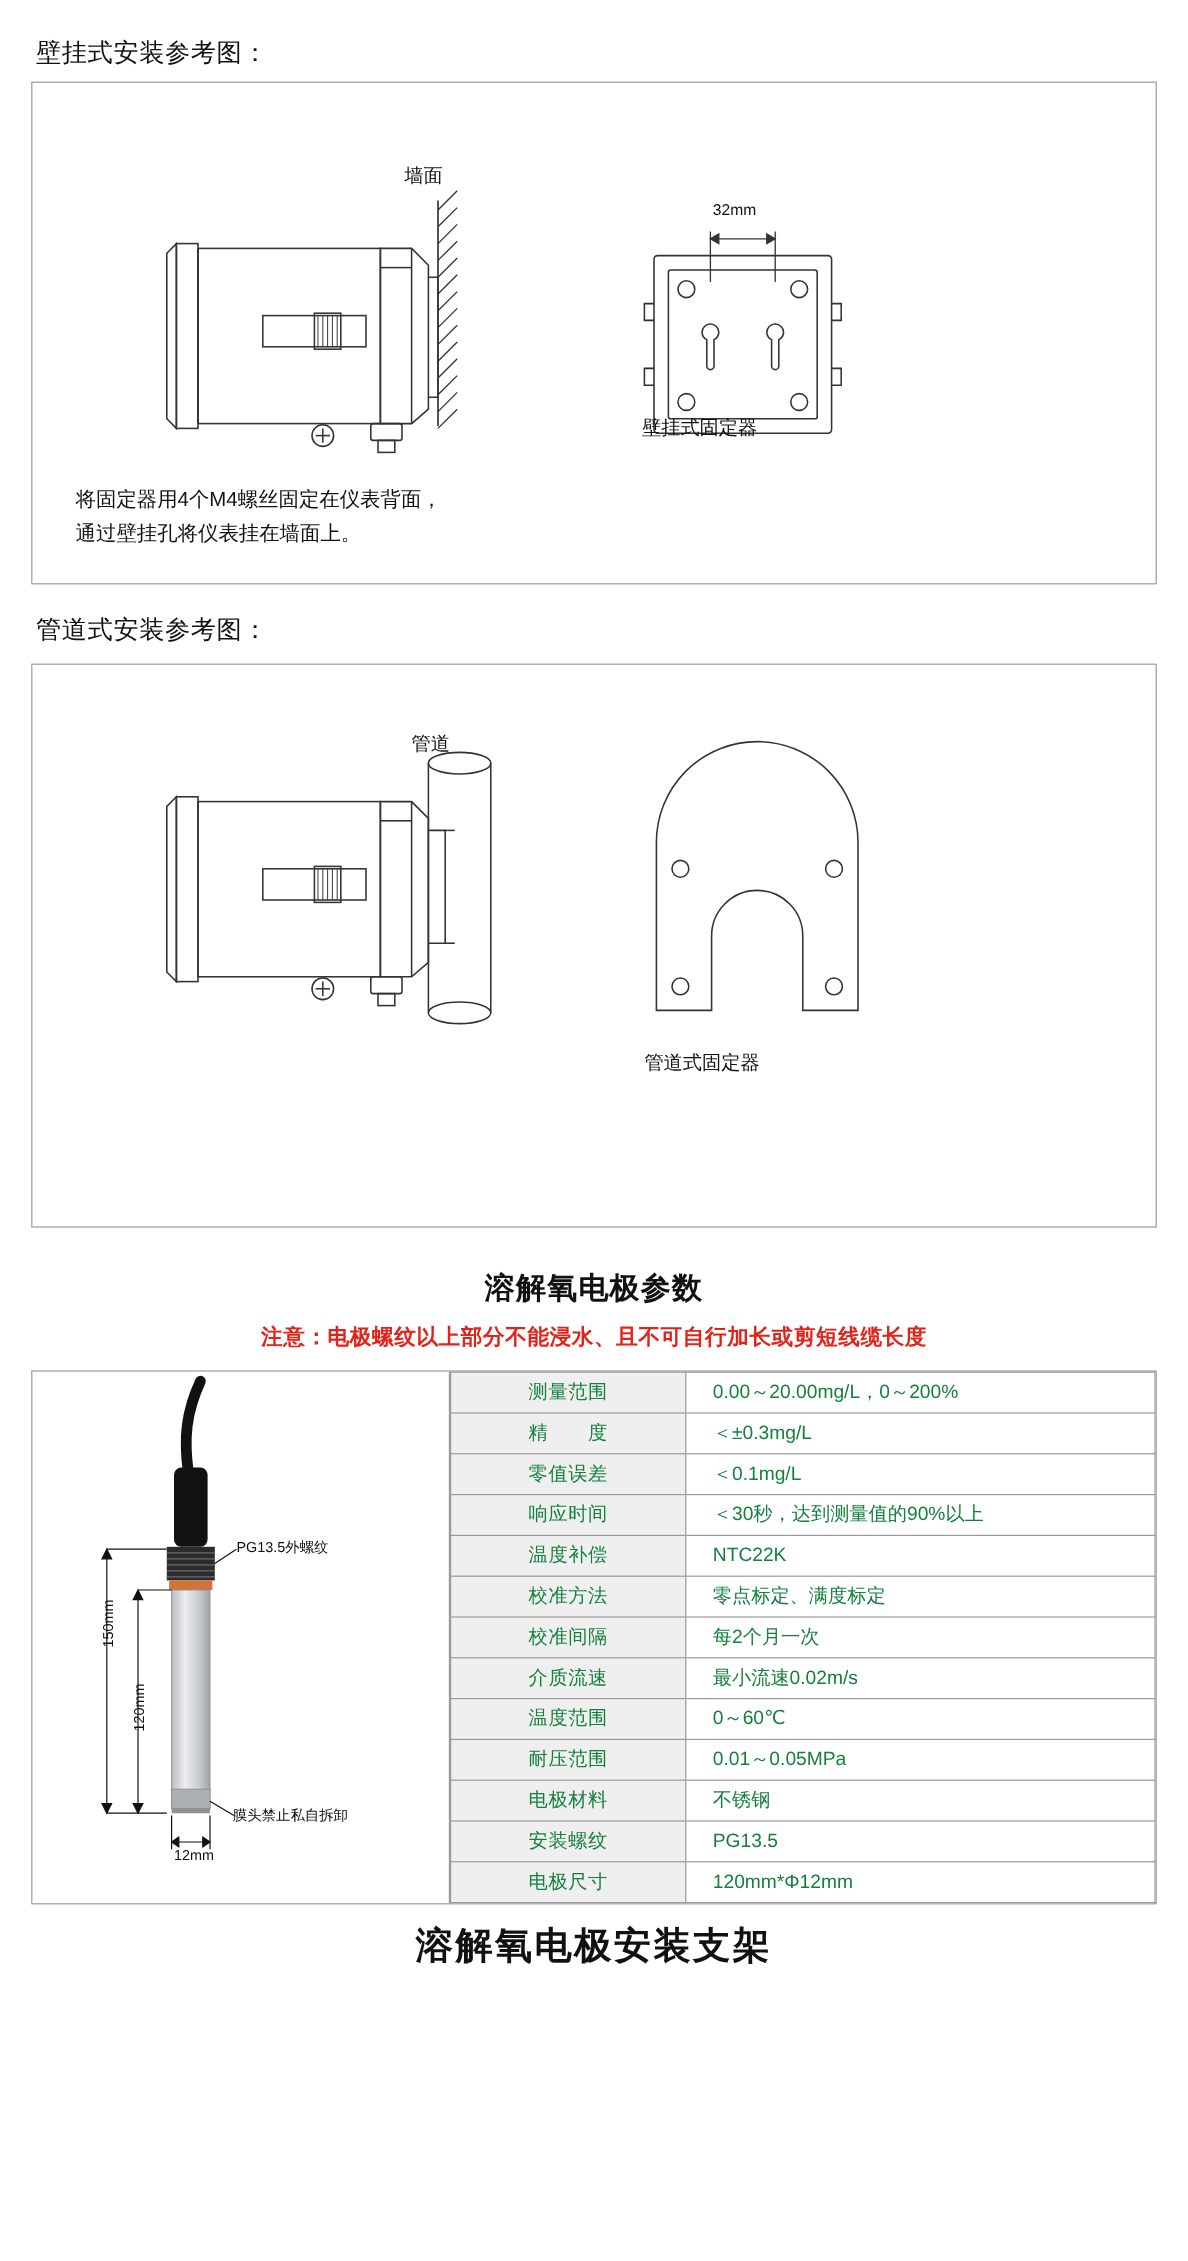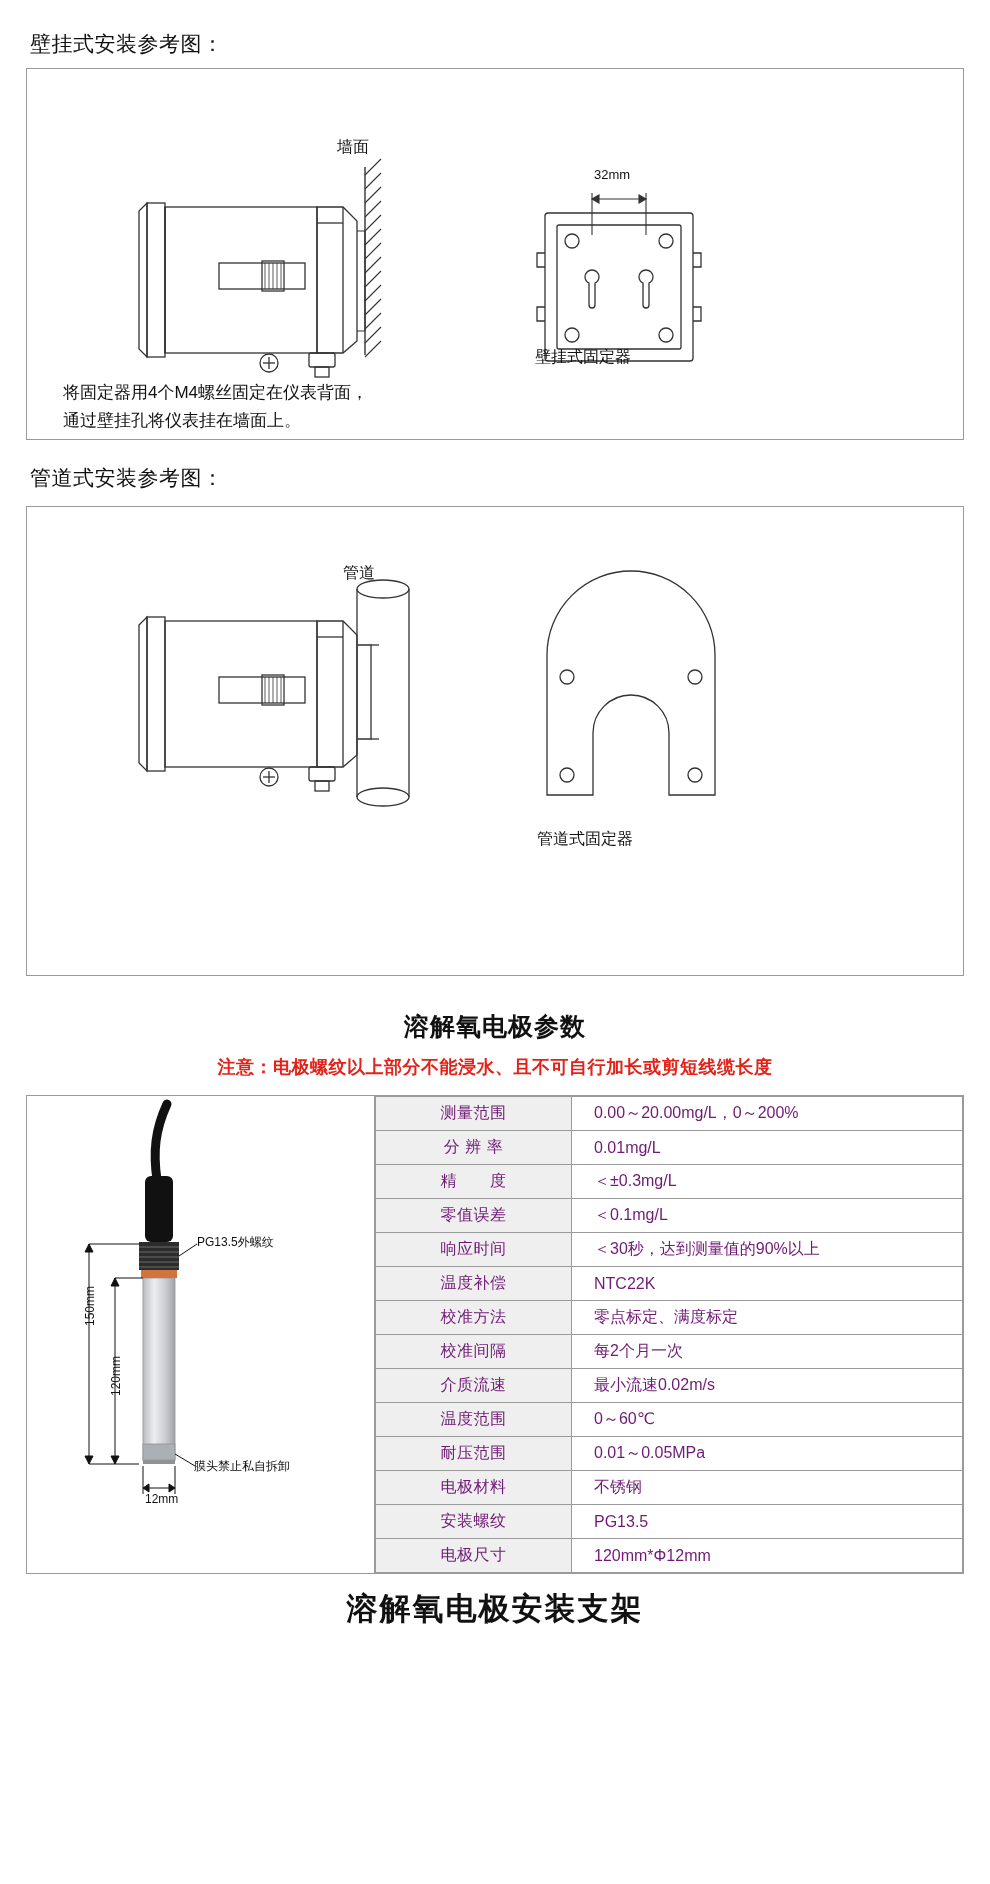--- a/index.html
+++ b/index.html
@@ -23,28 +23,29 @@
     color:#111;
     margin:8px 0 10px 4px;
     letter-spacing:0.5px;
   }
   .diagram-box{
     border:1px solid #9a9a9a;
     box-sizing:border-box;
     position:relative;
     background:#fff;
   }
-  .box1{height:372px;padding-left:48px;}
+  .box1{height:419px;padding-left:48px;}
   .box2{height:470px;margin-top:14px;}
   .caption{
     position:absolute;
     font-size:17px;
     line-height:1.65;
     color:#111;
     white-space:pre-line;
+    margin-top:24px;
   }
   .label{
     position:absolute;
     font-size:16px;
     color:#111;
   }
   .small-label{
     position:absolute;
     font-size:12px;
     color:#111;
@@ -83,21 +84,21 @@
   .table-col{flex:1;box-sizing:border-box;}
   table.params{
     width:100%;
     border-collapse:collapse;
     font-size:16px;
   }
   table.params td{
     border:1px solid #9a9a9a;
     height:33px;
     padding:0 10px;
-    color:#701a75;
+    color:#15803d;
     vertical-align:middle;
   }
   table.params td.k{
     width:175px;
     background:#efefef;
     text-align:center;
     letter-spacing:0.5px;
   }
   table.params td.v{
     background:#ffffff;
@@ -337,24 +338,20 @@
     </div>
 
     <div class="table-col">
       <table class="params">
         <tbody>
           <tr>
               <td class="k">测量范围</td>
               <td class="v">0.00～20.00mg/L，0～200%</td>
             </tr>
           <tr>
-              <td class="k">分 辨 率</td>
-              <td class="v">0.01mg/L</td>
-            </tr>
-          <tr>
               <td class="k">精　　度</td>
               <td class="v">＜±0.3mg/L</td>
             </tr>
           <tr>
               <td class="k">零值误差</td>
               <td class="v">＜0.1mg/L</td>
             </tr>
           <tr>
               <td class="k">响应时间</td>
               <td class="v">＜30秒，达到测量值的90%以上</td>

